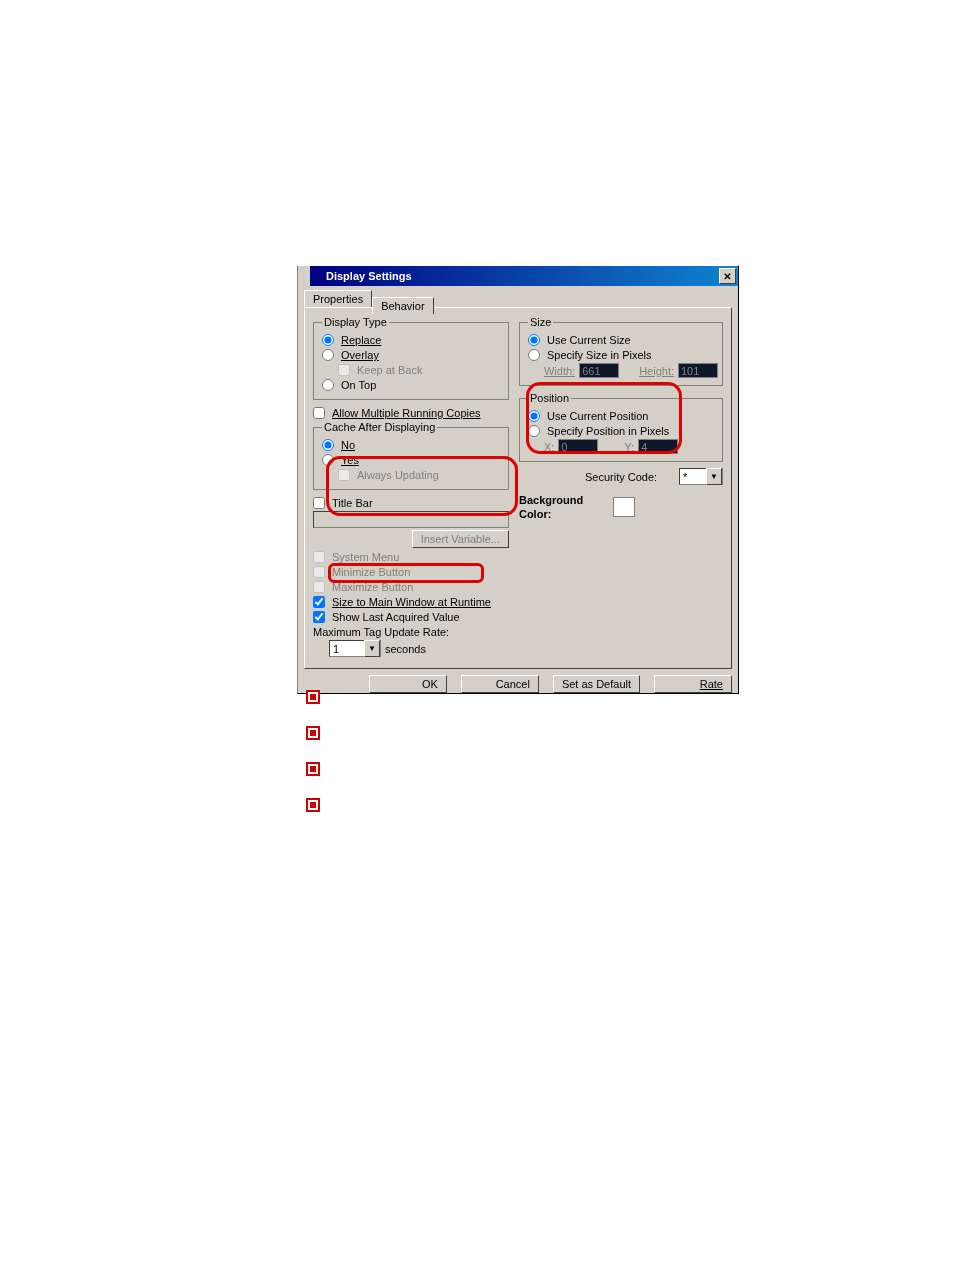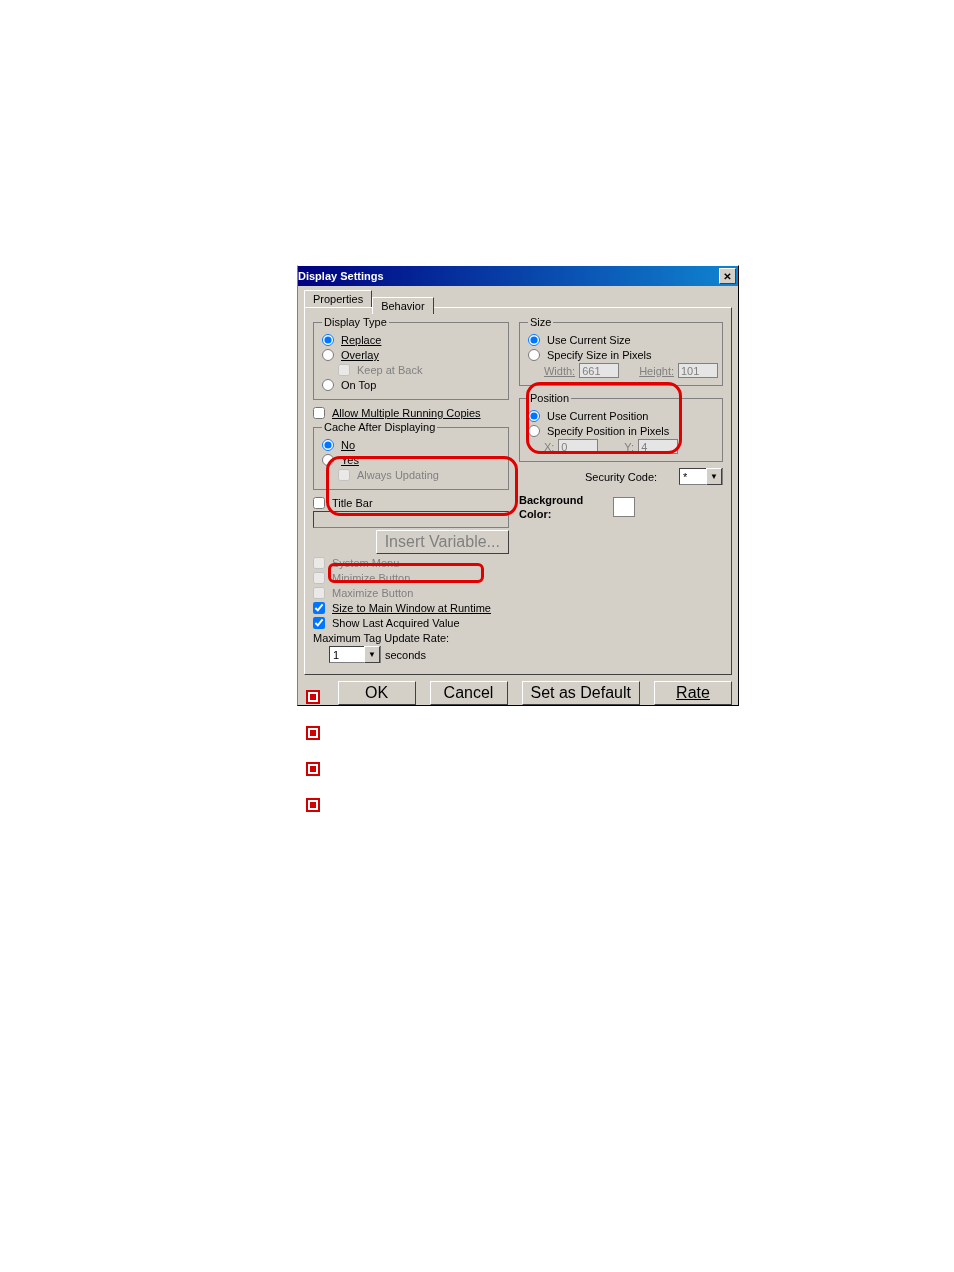--- a/index.html
+++ b/index.html
@@ -1,39 +1,39 @@
 <!DOCTYPE html>
 <html><head>
 <meta charset="utf-8">
 <style>
   html,body{margin:0;padding:0;background:#fff;font-family:"Tahoma","MS Sans Serif",sans-serif;font-size:11px;color:#000;}
   .page{width:954px;height:1272px;position:relative;}
   
   .dialog{position:absolute;left:297px;top:265px;width:440px;background:#d4d0c8;border:1px solid #000;border-top-color:#fff;border-left-color:#808080;}
-  .titlebar{background:linear-gradient(to right,#000080,#1084d0);color:#fff;font-weight:bold;padding:2px 2px 2px 0;display:flex;justify-content:space-between;align-items:center;height:16px;}
+  .titlebar{background:linear-gradient(to right,#000080,#1084d0);color:#fff;font-weight:bold;padding:2px 2px 2px 16px;display:flex;justify-content:space-between;align-items:center;height:16px;margin-left:12px;}
   .closebtn{width:15px;height:14px;background:#d4d0c8;border:1px solid #fff;border-right-color:#404040;border-bottom-color:#404040;font-family:Arial;font-size:10px;font-weight:bold;color:#000;display:flex;align-items:center;justify-content:center;}
   .tabs{margin:4px 6px 0 6px;}
   .tabstrip{display:flex;}
   .tab{background:#d4d0c8;border:1px solid #fff;border-bottom:none;border-right-color:#404040;padding:2px 8px;font-size:11px;position:relative;}
   .tab.inactive{top:7px;border-top-color:#fff;}
   .tab.active{z-index:2;}
   .tabpanel{background:#d4d0c8;border:1px solid #fff;border-right-color:#404040;border-bottom-color:#404040;padding:8px 8px 10px 8px;}
   .cols{display:flex;gap:10px;}
   .col{flex:1;}
   fieldset{border:1px solid #808080;border-top-color:#808080;margin:0 0 6px 0;padding:4px 4px 6px 8px;}
   fieldset legend{font-size:11px;padding:0 2px;}
   .row{display:flex;align-items:center;gap:4px;margin:1px 0;line-height:14px;}
   .row input[type=radio],.row input[type=checkbox]{margin:0 3px 0 0;width:12px;height:12px;}
   .indent{margin-left:16px;}
   .disabled{color:#808080;}
   .textfield{width:100%;height:17px;border:1px solid #808080;border-top-color:#404040;border-left-color:#404040;background:#fff;box-sizing:border-box;font-size:11px;padding:1px 2px;}
   .textfield[disabled]{background:#d4d0c8;color:#808080;}
   .smallfield{width:40px;height:15px;border:1px solid #808080;background:#fff;font-size:11px;padding:0 2px;box-sizing:border-box;}
-  .smallfield[disabled]{background:#e5e5e5;color:#808080;}
-  .btn{background:#d4d0c8;border:1px solid #fff;border-right-color:#404040;border-bottom-color:#404040;font-size:16px;padding:2px 8px;min-width:60px;text-align:center;}
+  .smallfield[disabled]{background:#0f172a;color:#808080;}
+  .btn{background:#d4d0c8;border:1px solid #fff;border-right-color:#404040;border-bottom-color:#404040;font-size:11px;padding:2px 8px;min-width:60px;text-align:right;}
   .btn.disabled{color:#808080;}
   .select{border:1px solid #808080;border-top-color:#404040;border-left-color:#404040;background:#fff;height:17px;display:flex;align-items:center;justify-content:space-between;padding:0 0 0 3px;box-sizing:border-box;}
   .select .arrow{width:14px;height:15px;background:#d4d0c8;border:1px solid #fff;border-right-color:#404040;border-bottom-color:#404040;display:flex;align-items:center;justify-content:center;font-size:8px;}
   .colorswatch{width:20px;height:18px;border:1px solid #808080;background:#fff;}
   .buttonbar{display:flex;justify-content:flex-end;gap:14px;margin-top:6px;}
   .highlight-red{position:absolute;border:3px solid #e00000;border-radius:14px;pointer-events:none;}
   .bullets{position:absolute;left:306px;top:690px;}
   .bullet{width:10px;height:10px;border:2px solid #d00000;background:#fff;margin:0 0 22px 0;position:relative;}
   .bullet::after{content:"";position:absolute;left:2px;top:2px;width:6px;height:6px;background:#d00000;}
   .u{text-decoration:underline;}

